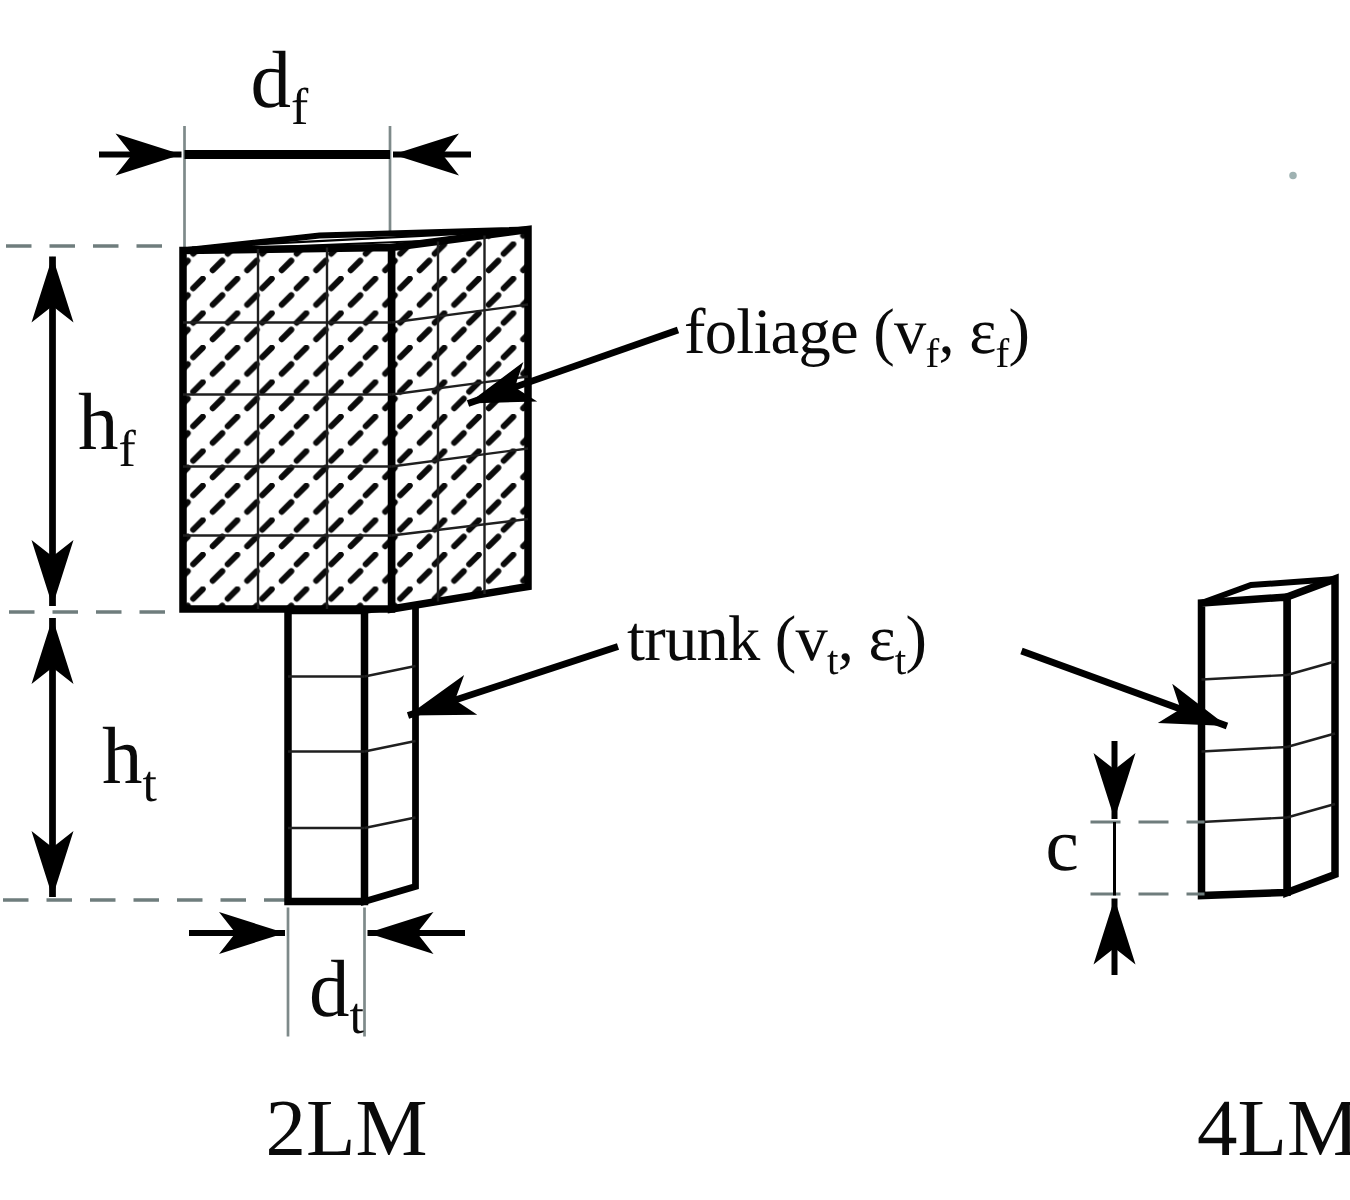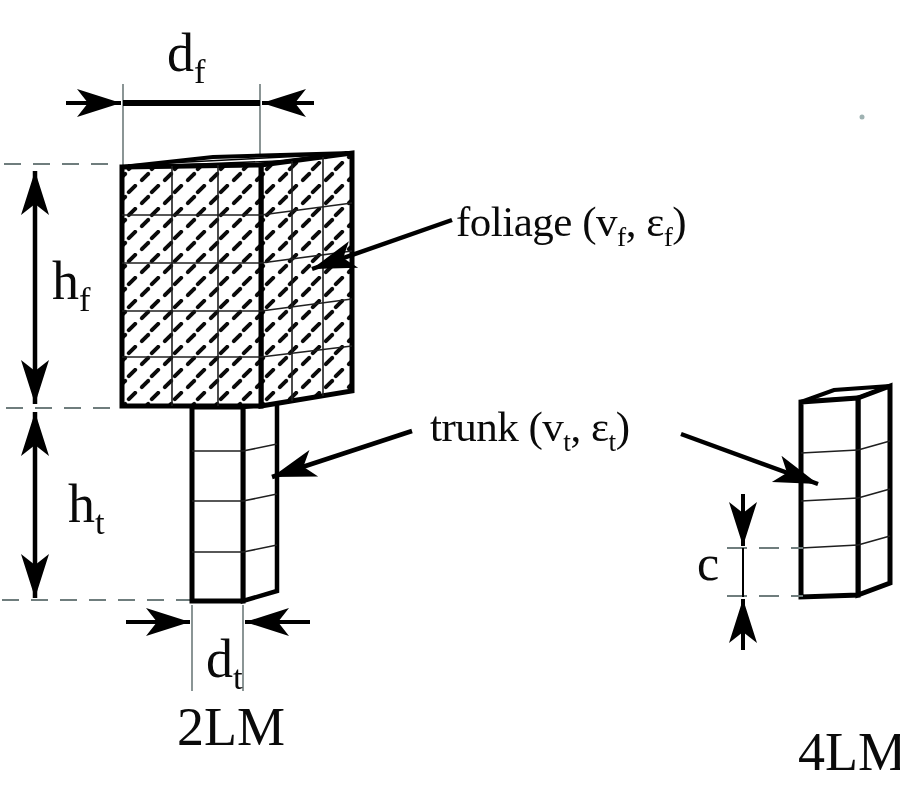--- a/index.html
+++ b/index.html
@@ -126,19 +126,19 @@
 <div class="lbl dim" style="left:52px;top:254px;"><span>h</span><sub>f</sub></div>
 
 <div class="lbl dim" style="left:68px;top:477px;"><span>h</span><sub>t</sub></div>
 
 <div class="lbl dim" style="left:206px;top:632px;"><span>d</span><sub>t</sub></div>
 
 <div class="lbl" style="left:697px;top:538px;font-size:50px;"><span>c</span></div>
 
 <div class="lbl ann" style="left:456px;top:200px;"><span>foliage (v</span><sub>f</sub><span>, ε</span><sub>f</sub><span>)</span></div>
 
-<div class="lbl ann" style="left:430px;top:405px;"><span>trunk (v</span><sub>t</sub><span>, ε</span><sub>t</sub><span>)</span></div>
+<div class="lbl ann" style="left:418px;top:405px;"><span>trunk (v</span><sub>t</sub><span>, ε</span><sub>t</sub><span>)</span></div>
 
-<div class="lbl model" style="left:177px;top:700px;"><span>2LM</span></div>
+<div class="lbl model" style="left:177px;top:725px;"><span>2LM</span></div>
 
 <div class="lbl model" style="left:798px;top:725px;"><span>4LM</span></div>
 
 </div>
 
 </body></html>

